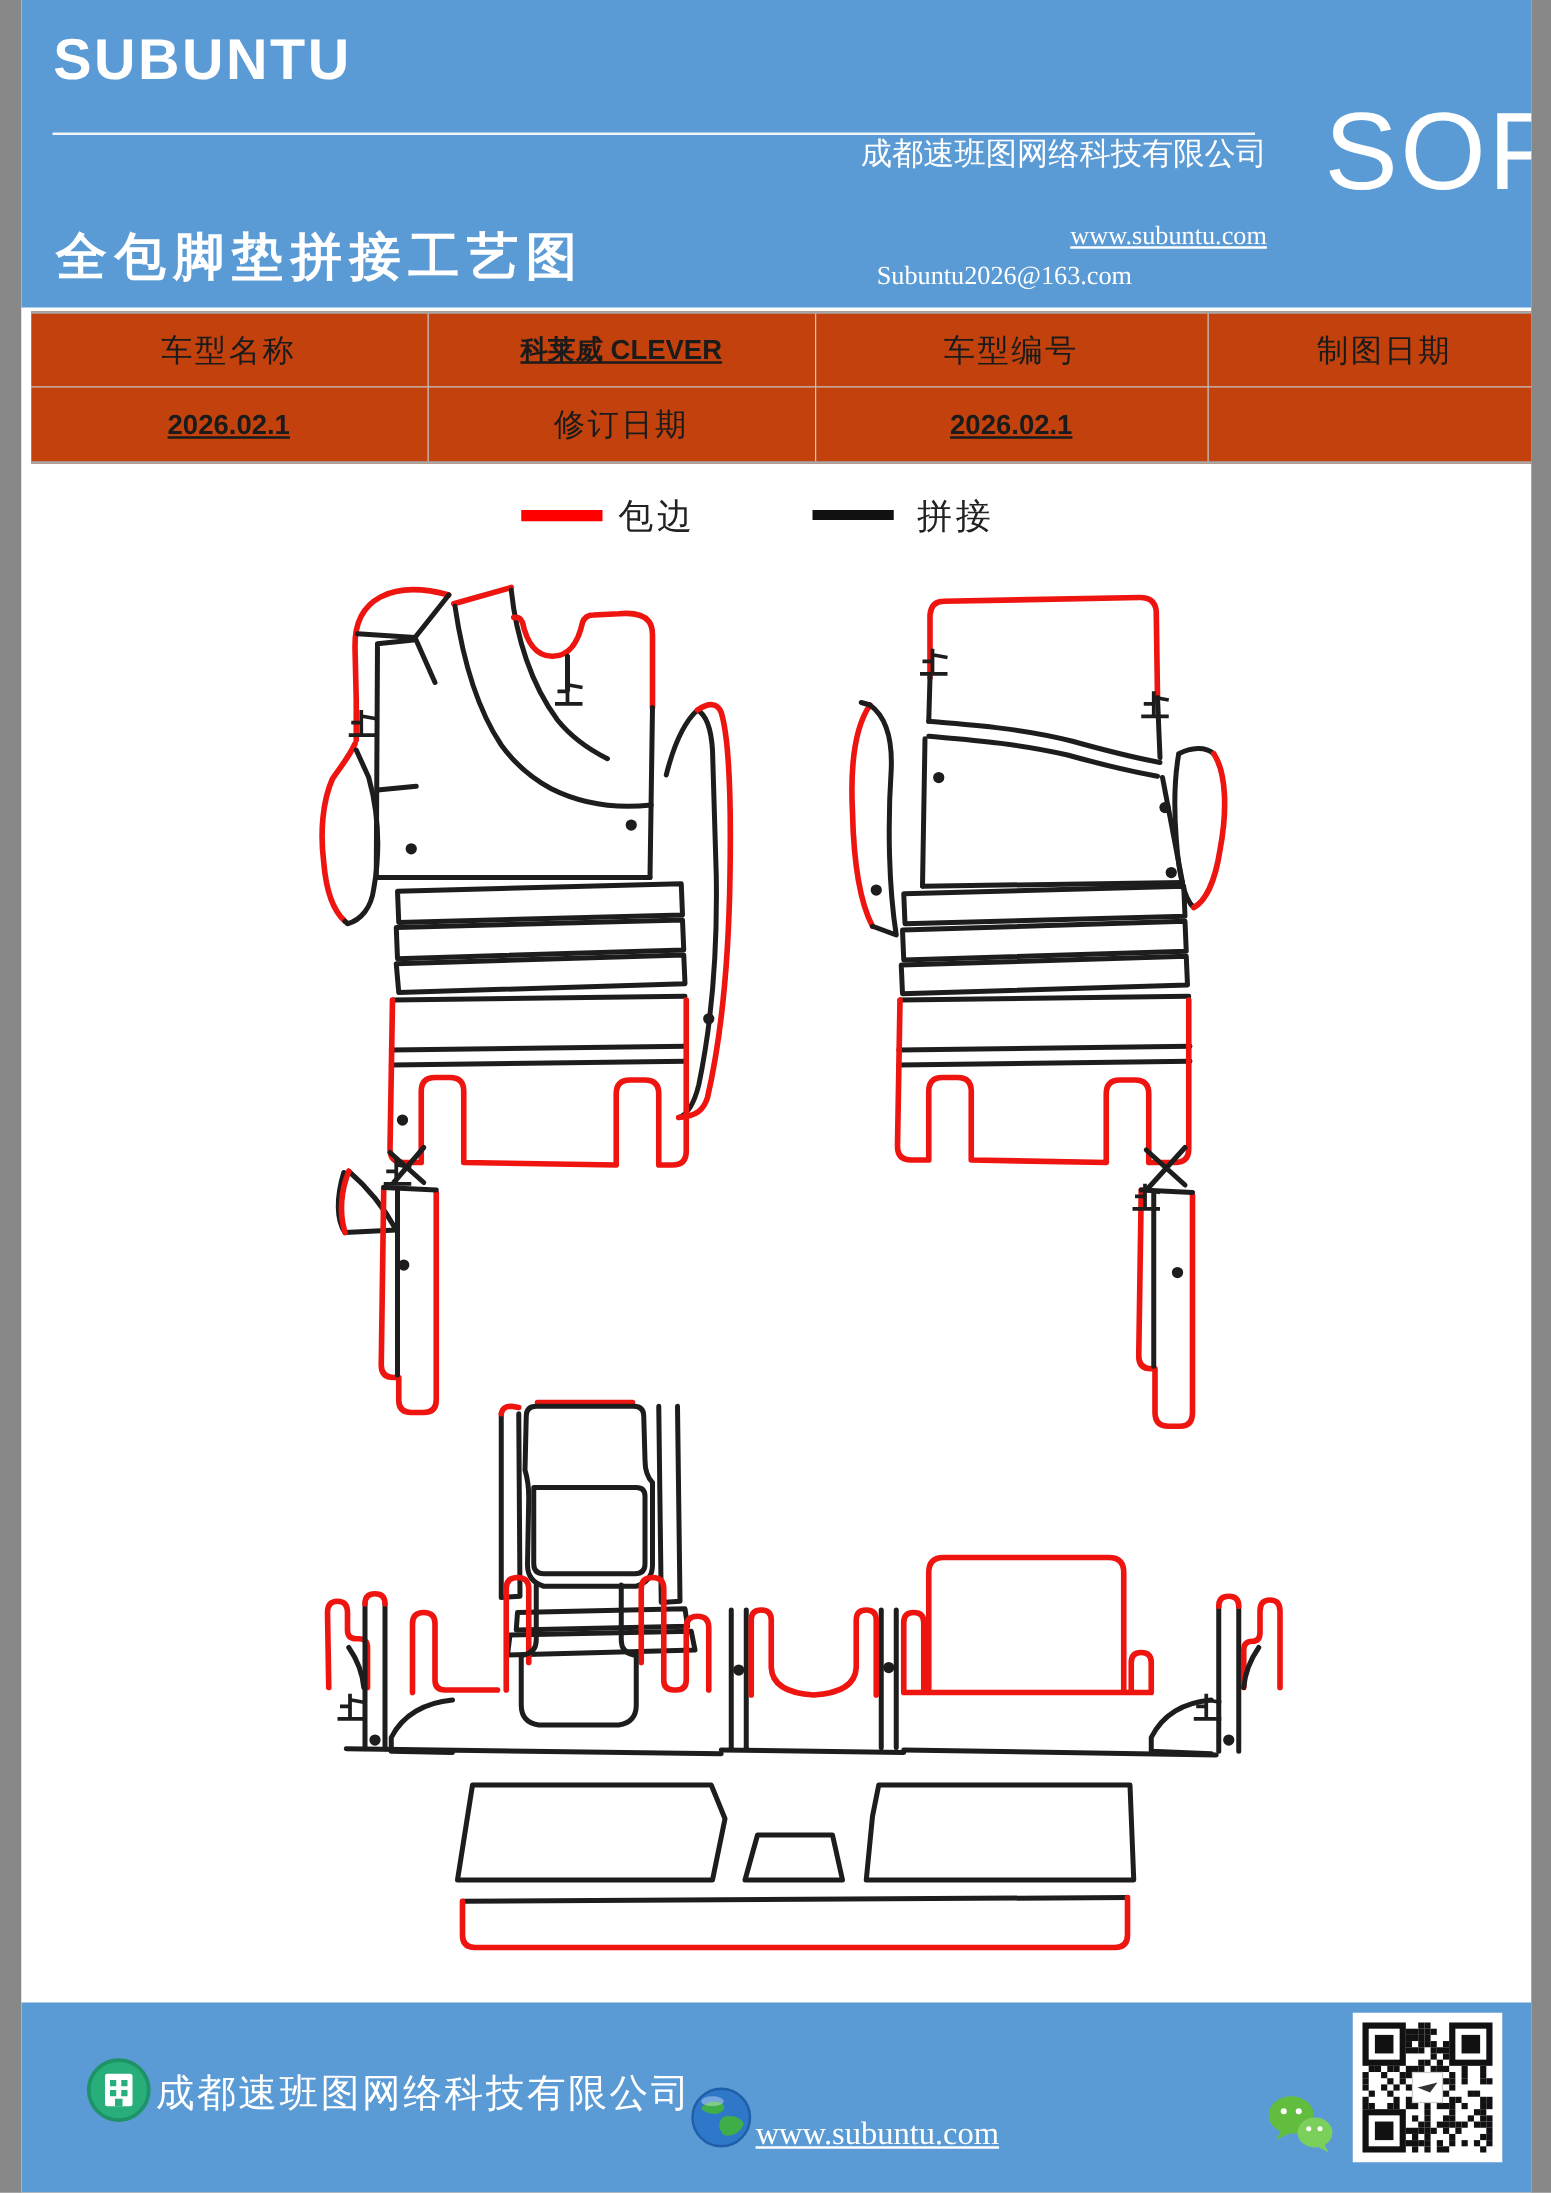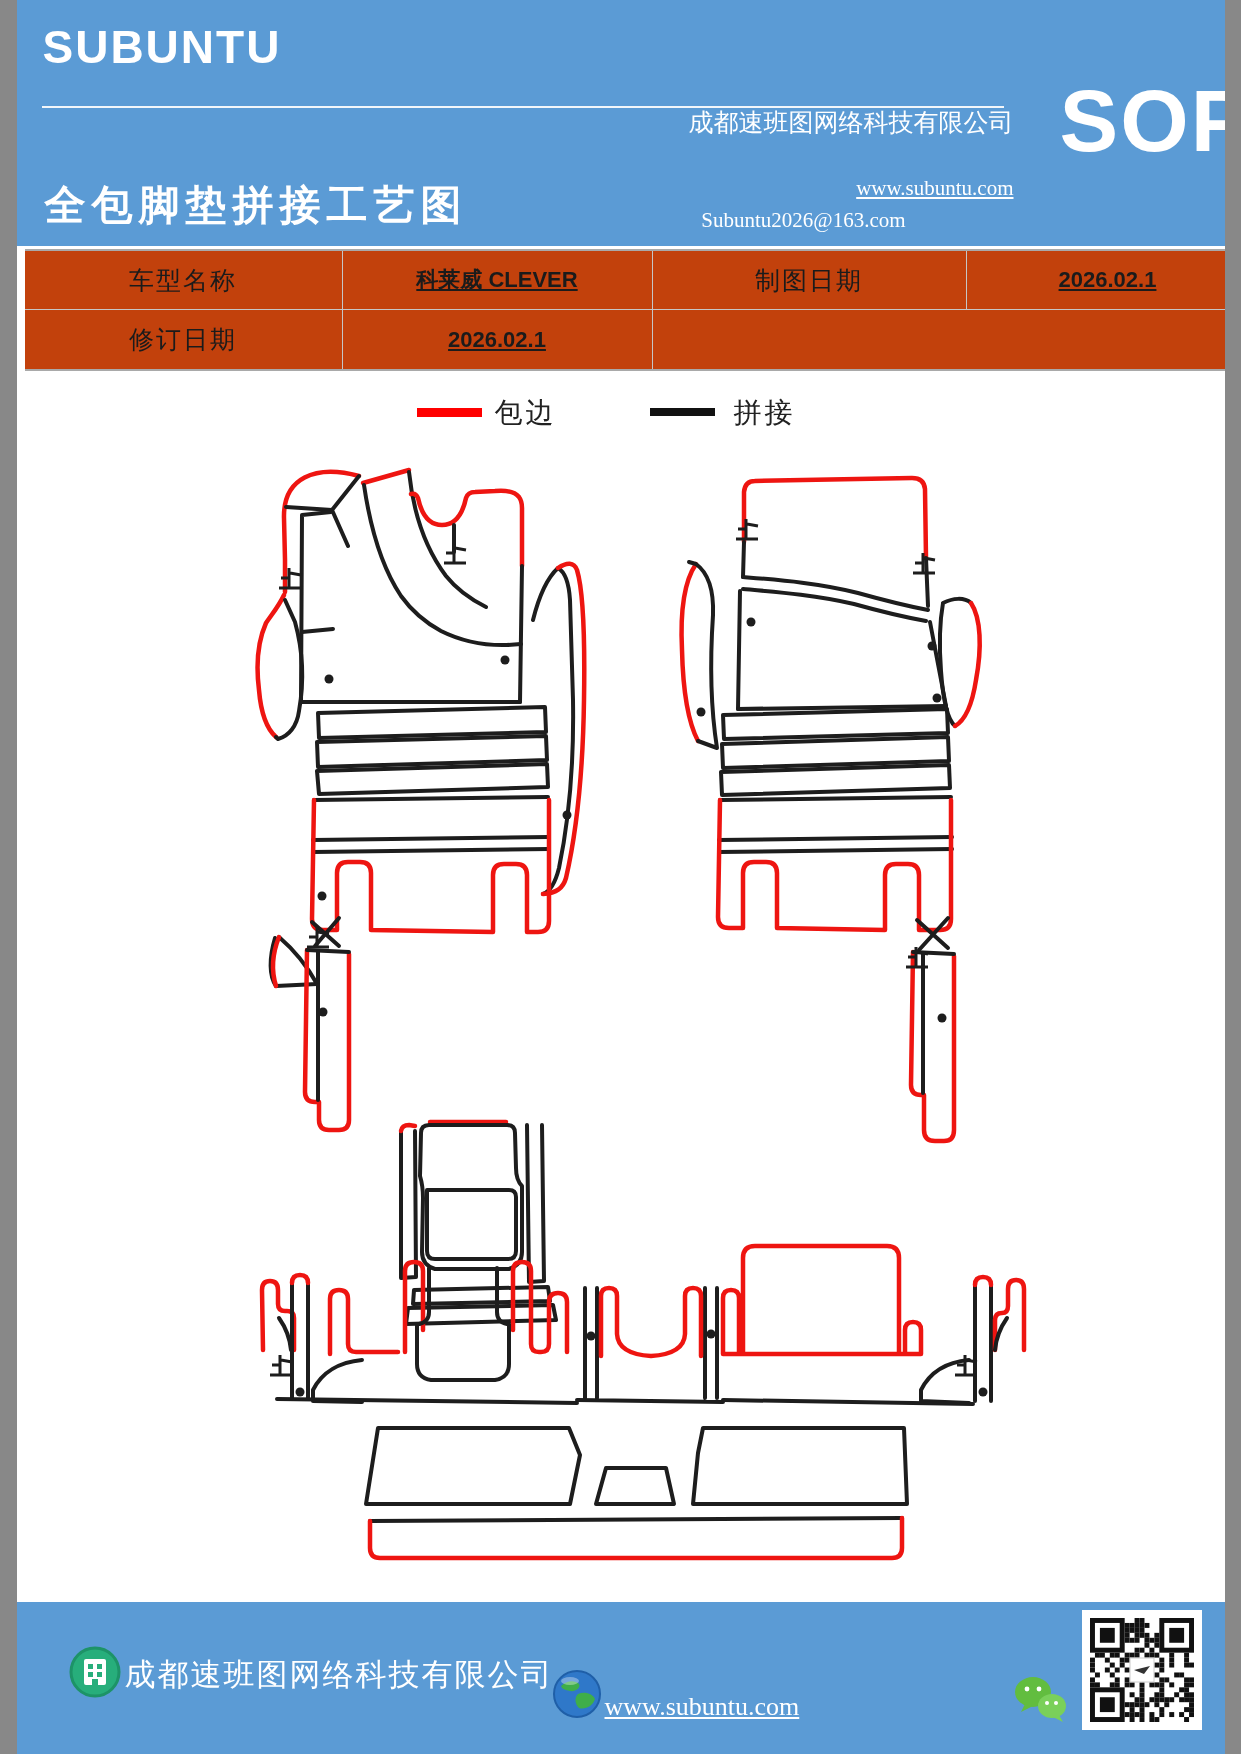--- a/index.html
+++ b/index.html
@@ -12,21 +12,21 @@
   .hrule{position:absolute;left:25px;top:106px;width:962px;height:2px;background:#f2f6fa;}
   .doc-title{position:absolute;left:28px;top:178px;color:#fff;font-size:41px;letter-spacing:6px;
         font-family:Liberation Serif, serif;font-weight:600;}
   .hdr-co{position:absolute;top:106px;right:244px;width:420px;text-align:right;color:#fff;font-size:25px;
         font-family:"Liberation Serif",serif;}
   .hdr-www{position:absolute;top:176px;right:244px;width:420px;text-align:right;color:#fff;font-size:21px;
         text-decoration:underline;font-family:"Liberation Serif",serif;}
   .hdr-mail{position:absolute;top:208px;right:244px;width:420px;text-align:center;color:#fff;font-size:21px;
         font-family:"Liberation Serif",serif;}
   .sop{position:absolute;left:1043px;top:70px;width:170px;text-align:right;color:#fff;font-size:88px;
-        font-weight:bold;letter-spacing:2px;}
+        font-weight:normal;letter-spacing:2px;}
   
   .itable{position:absolute;left:8px;top:249px;width:1224px;height:118px;background:#c2410c;
         border-top:2px solid #a9a9a9;border-bottom:2px solid #a9a9a9;display:grid;
         grid-template-columns:318px 310px 314px 282px;grid-template-rows:59px 59px;}
   .itable .cell{border-right:1px solid #c6c6c6;border-bottom:1px solid #c6c6c6;display:flex;
         align-items:center;justify-content:center;color:#1b1b1b;}
   .itable .cell:nth-child(4n){border-right:none;}
   .itable .cell:nth-child(n+5){border-bottom:none;}
   .itable .lab{font-family:"Liberation Serif",serif;font-size:25px;letter-spacing:2px;}
   .itable .val{font-family:"Liberation Sans",sans-serif;font-size:22px;font-weight:600;text-decoration:underline;}
@@ -58,20 +58,21 @@
     <div class="doc-title">全包脚垫拼接工艺图</div>
     <div class="hdr-co">成都速班图网络科技有限公司</div>
     <a class="hdr-www" href="#">www.subuntu.com</a>
     <div class="hdr-mail">Subuntu2026@163.com</div>
     <div class="sop">SOP</div>
   </div>
 
   <div class="itable">
     <div class="cell lab">车型名称</div>
     <div class="cell val">科莱威 CLEVER</div>
+    <div class="cell lab">车型编号</div>
     <div class="cell lab">制图日期</div>
     <div class="cell val">2026.02.1</div>
     <div class="cell lab">修订日期</div>
     <div class="cell val">2026.02.1</div>
   </div>
 
   <div class="legend">
     <div class="sw sw-red"></div>
     <div class="lg-lab l1">包边</div>
     <div class="sw sw-black"></div>

